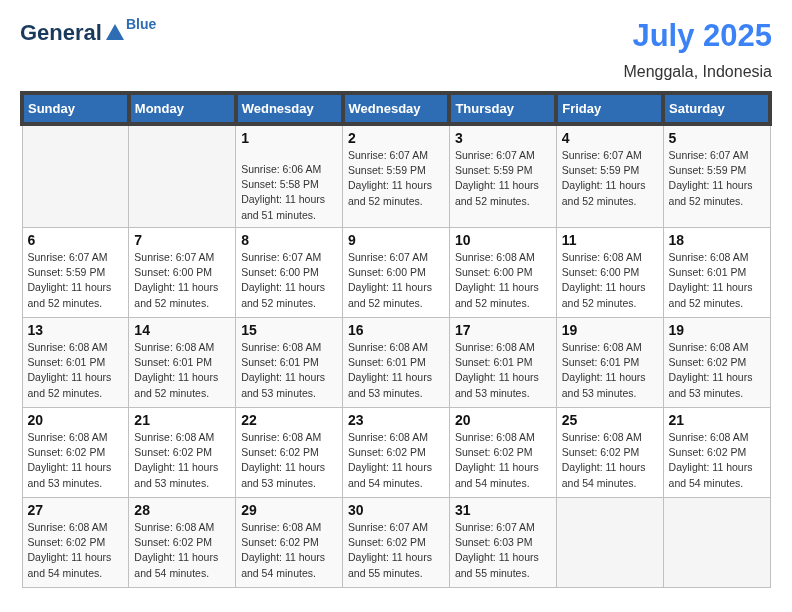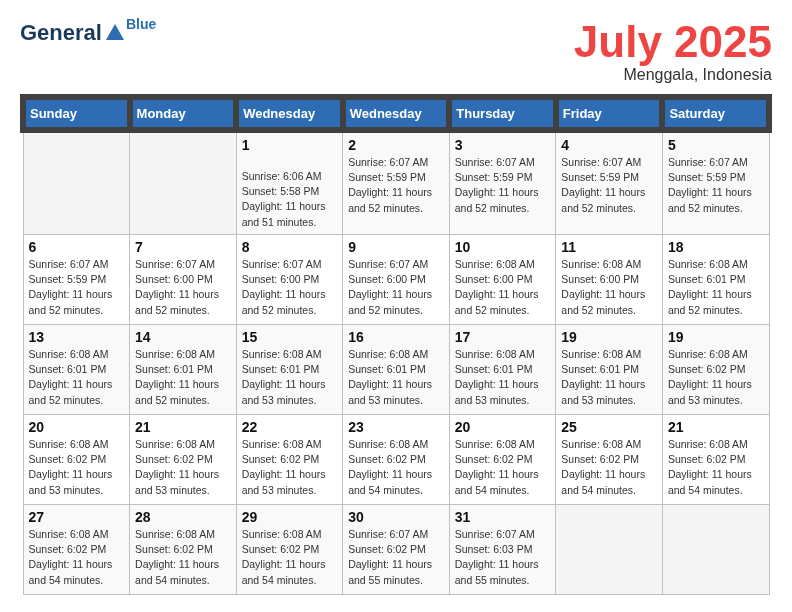--- a/index.html
+++ b/index.html
@@ -17,43 +17,43 @@
       margin-bottom: 10px;
     }
     .logo {
       display: flex;
       align-items: flex-start;
     }
     .title-block {
       text-align: right;
     }
     .month-title {
-      font-size: 44px;
+      font-size: 31px;
       font-weight: bold;
-      color: #ef4444;
+      color: #3b82f6;
       line-height: 1;
     }
     .subtitle {
       font-size: 16px;
       color: #333;
-      margin-top: 2px;
+      margin-top: 12px;
     }
     table {
       width: 100%;
       border-collapse: collapse;
       table-layout: fixed;
     }
     thead tr th {
       background-color: #2e6db4;
       color: #fff;
       font-size: 13px;
       font-weight: bold;
       padding: 6px 4px;
       text-align: left;
-      border: 6px solid #404040;
+      border: 4px solid #404040;
     }
     tbody tr td {
       vertical-align: top;
       border: 1px solid #c0c0c0;
       padding: 4px 5px;
       font-size: 11px;
       color: #222;
       height: 90px;
       background: #fff;
     }

